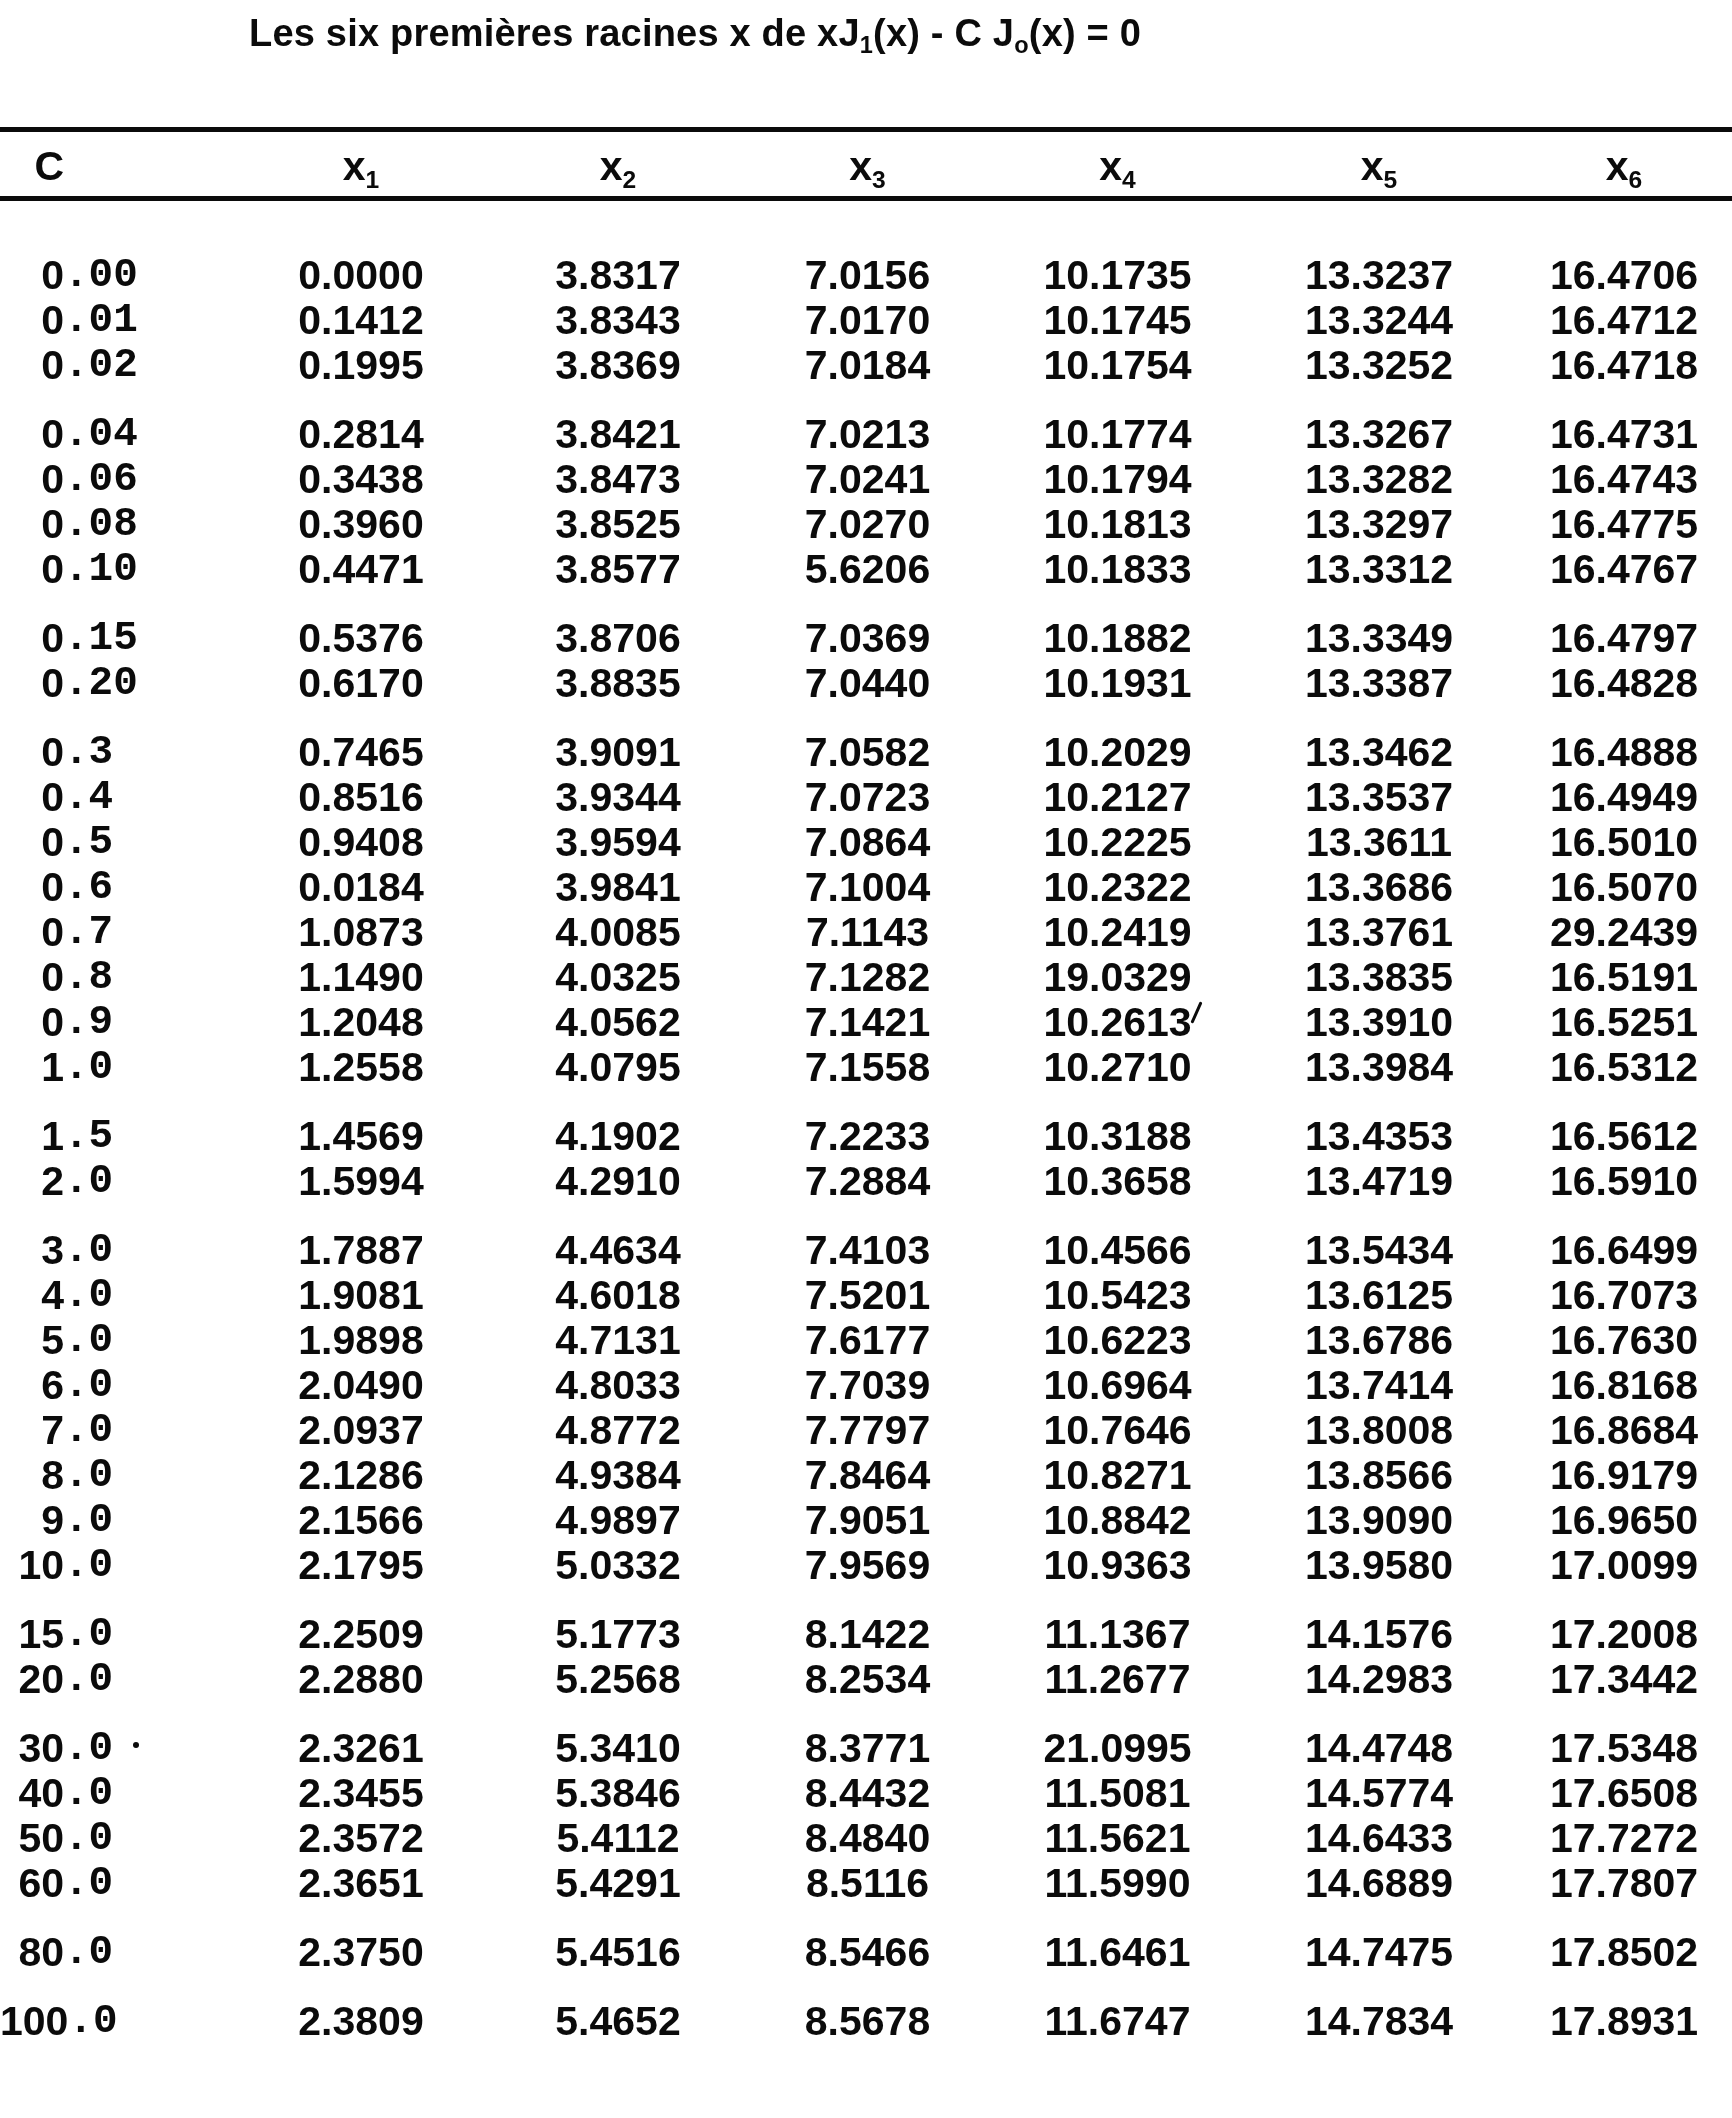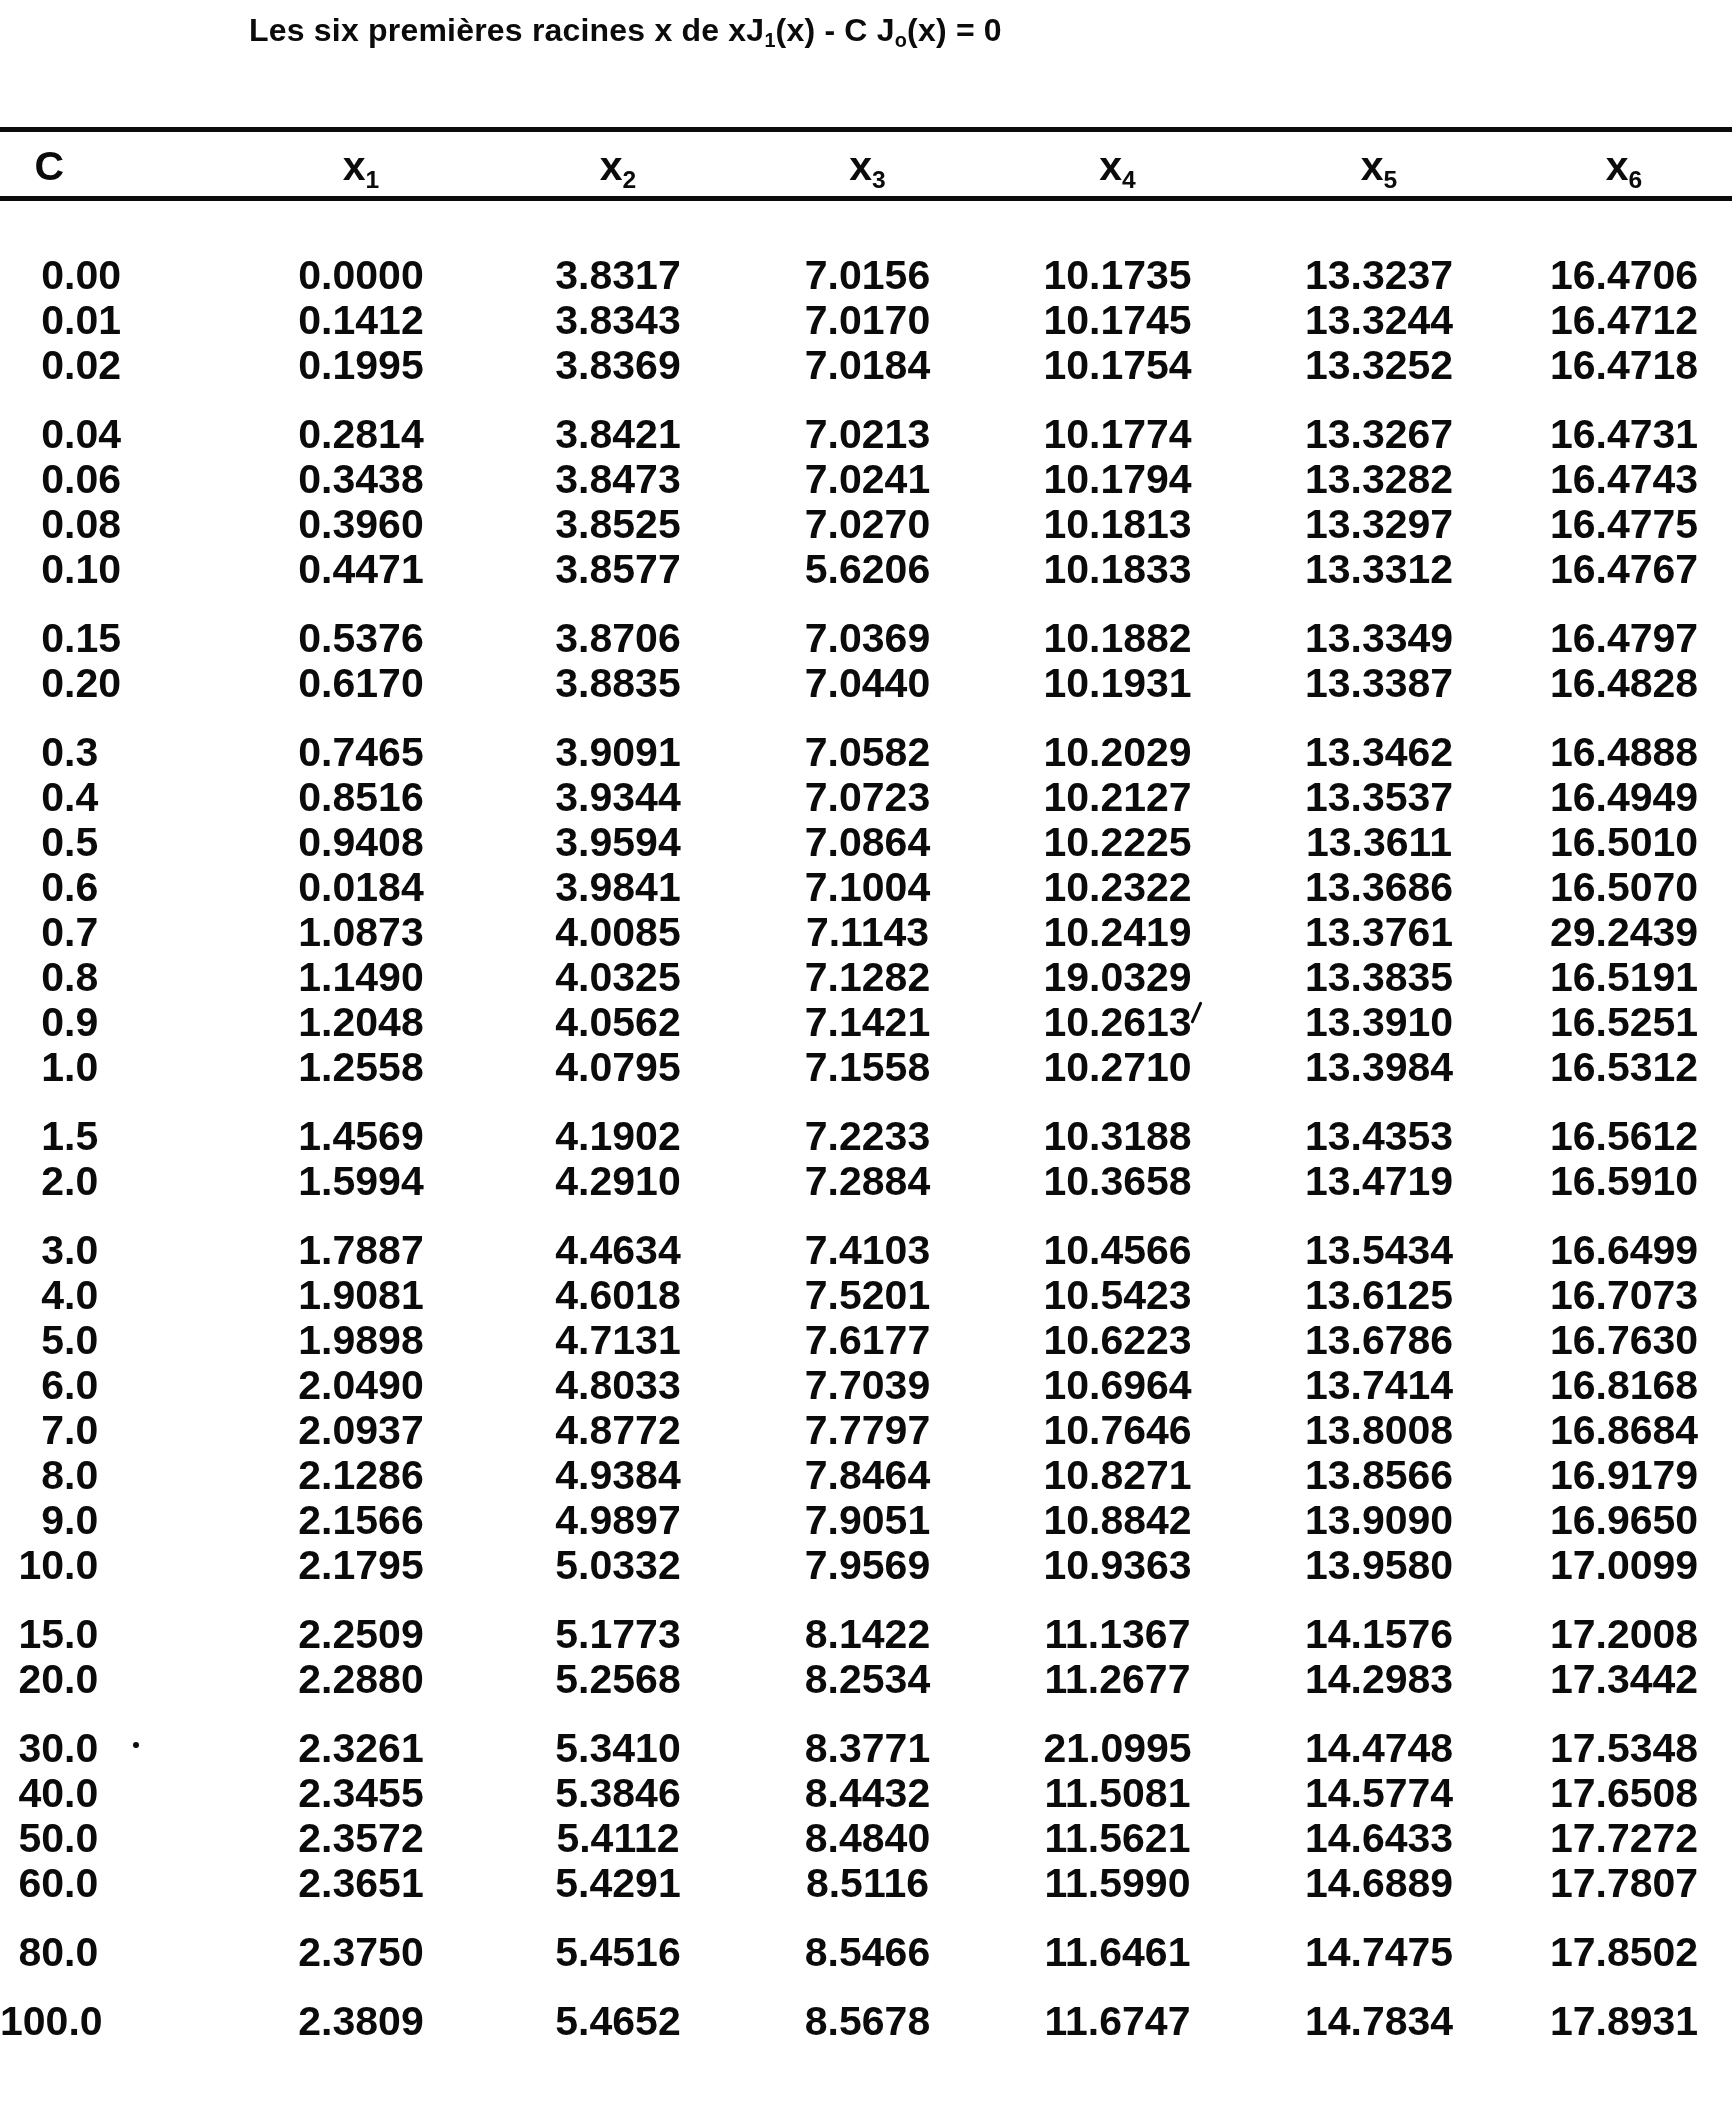--- a/index.html
+++ b/index.html
@@ -10,21 +10,21 @@
     background: #ffffff;
     color: #0b0b0b;
     font-family: "Liberation Sans", "DejaVu Sans", sans-serif;
     font-weight: 700;
     overflow: hidden;
   }
   .title {
     position: absolute;
     top: 12.8px;
     left: 249px;
-    font-size: 32px;
+    font-size: 38px;
     line-height: 1.1;
     white-space: nowrap;
     letter-spacing: 0.2px;
   }
   .title sub { font-size: 0.62em; vertical-align: -0.3em; line-height: 0; }
   .rule {
     position: absolute;
     left: 0;
     width: 1732px;
     height: 4.6px;
@@ -56,21 +56,21 @@
     display: grid;
     grid-template-columns: 228px 266px 248px 251px 249px 274px 216px;
     height: 45px;
     line-height: 45px;
     white-space: nowrap;
   }
   .cell { overflow: visible; }
   .x-cell { text-align: center; }
   .c-cell { display: flex; }
   .c-int { flex: 0 0 64px; text-align: right; }
-  .c-frac { flex: 0 0 auto; text-align: right; }
+  .c-frac { flex: 0 0 auto; text-align: right; font-family: Liberation Mono, monospace; }
   .c-cell.plain .c-int { flex: 0 0 auto; width: auto; text-align: left; }
   .artifact { position: absolute; background: #0b0b0b; }
   .artifact-stroke {
     left: 1195px; top: 1001px;
     width: 2.7px; height: 23px;
     transform: rotate(24deg);
     border-radius: 1.8px;
   }
   .artifact-dot {
     left: 133px; top: 1742px;

